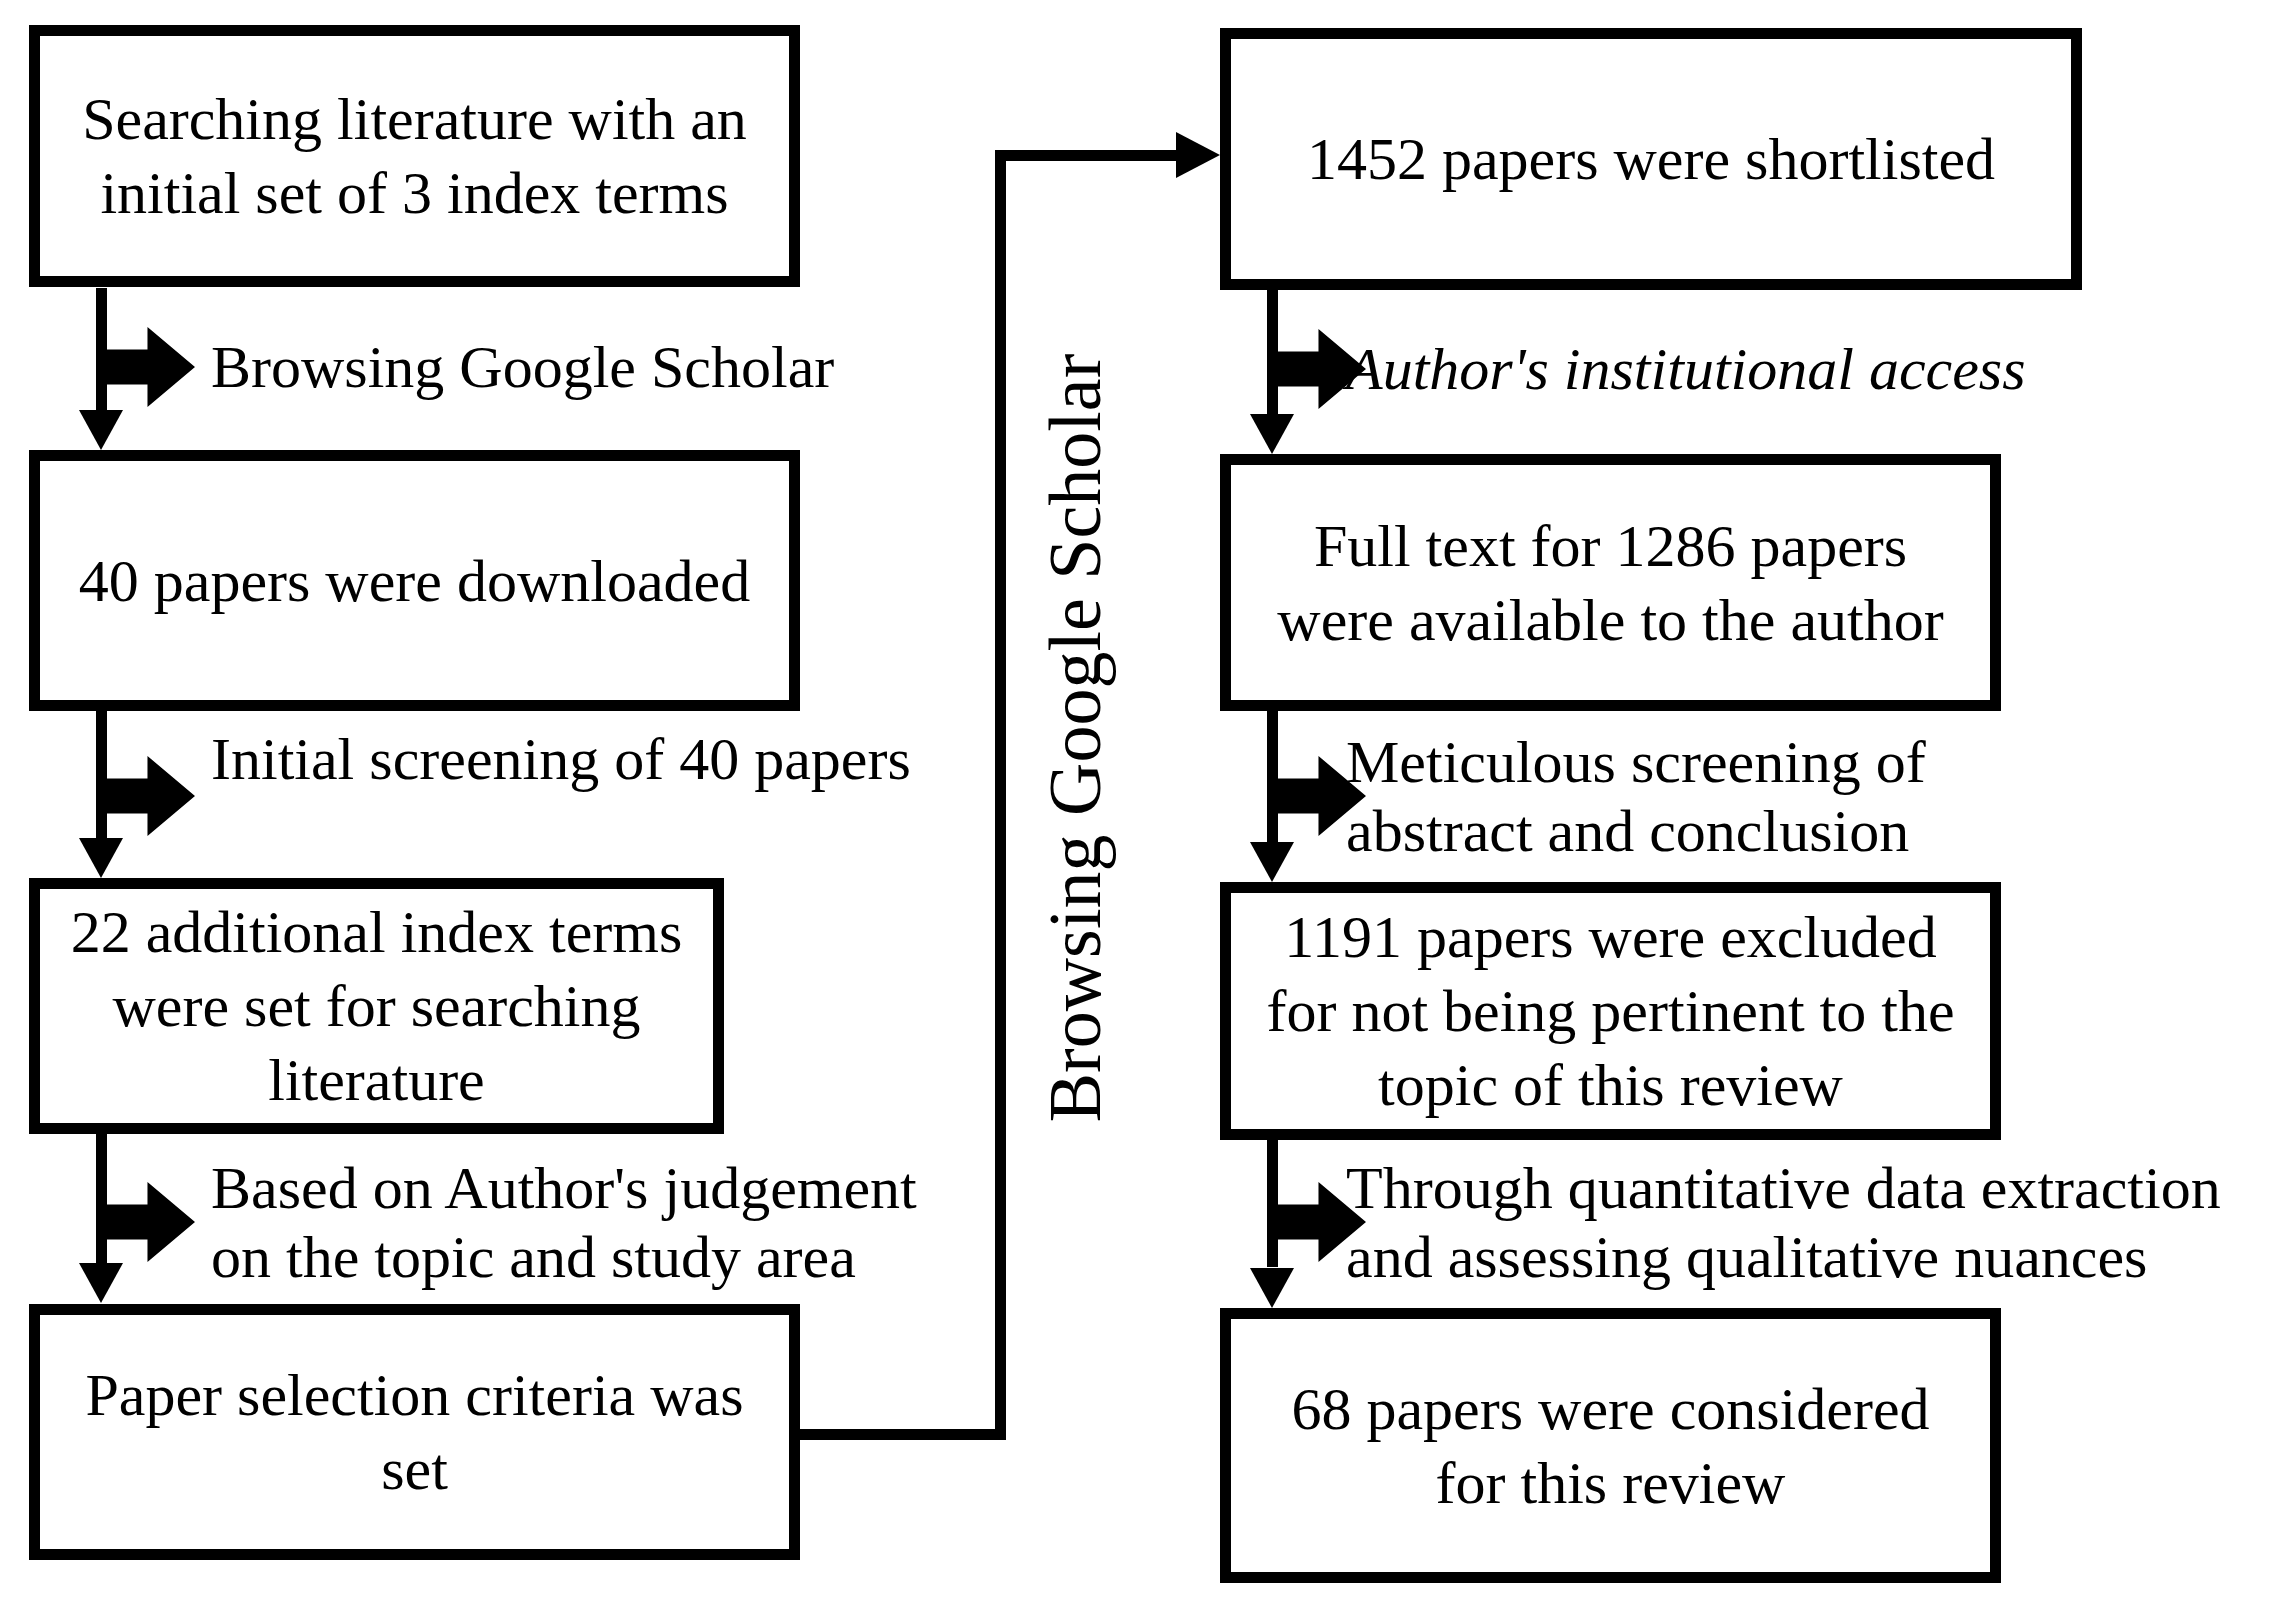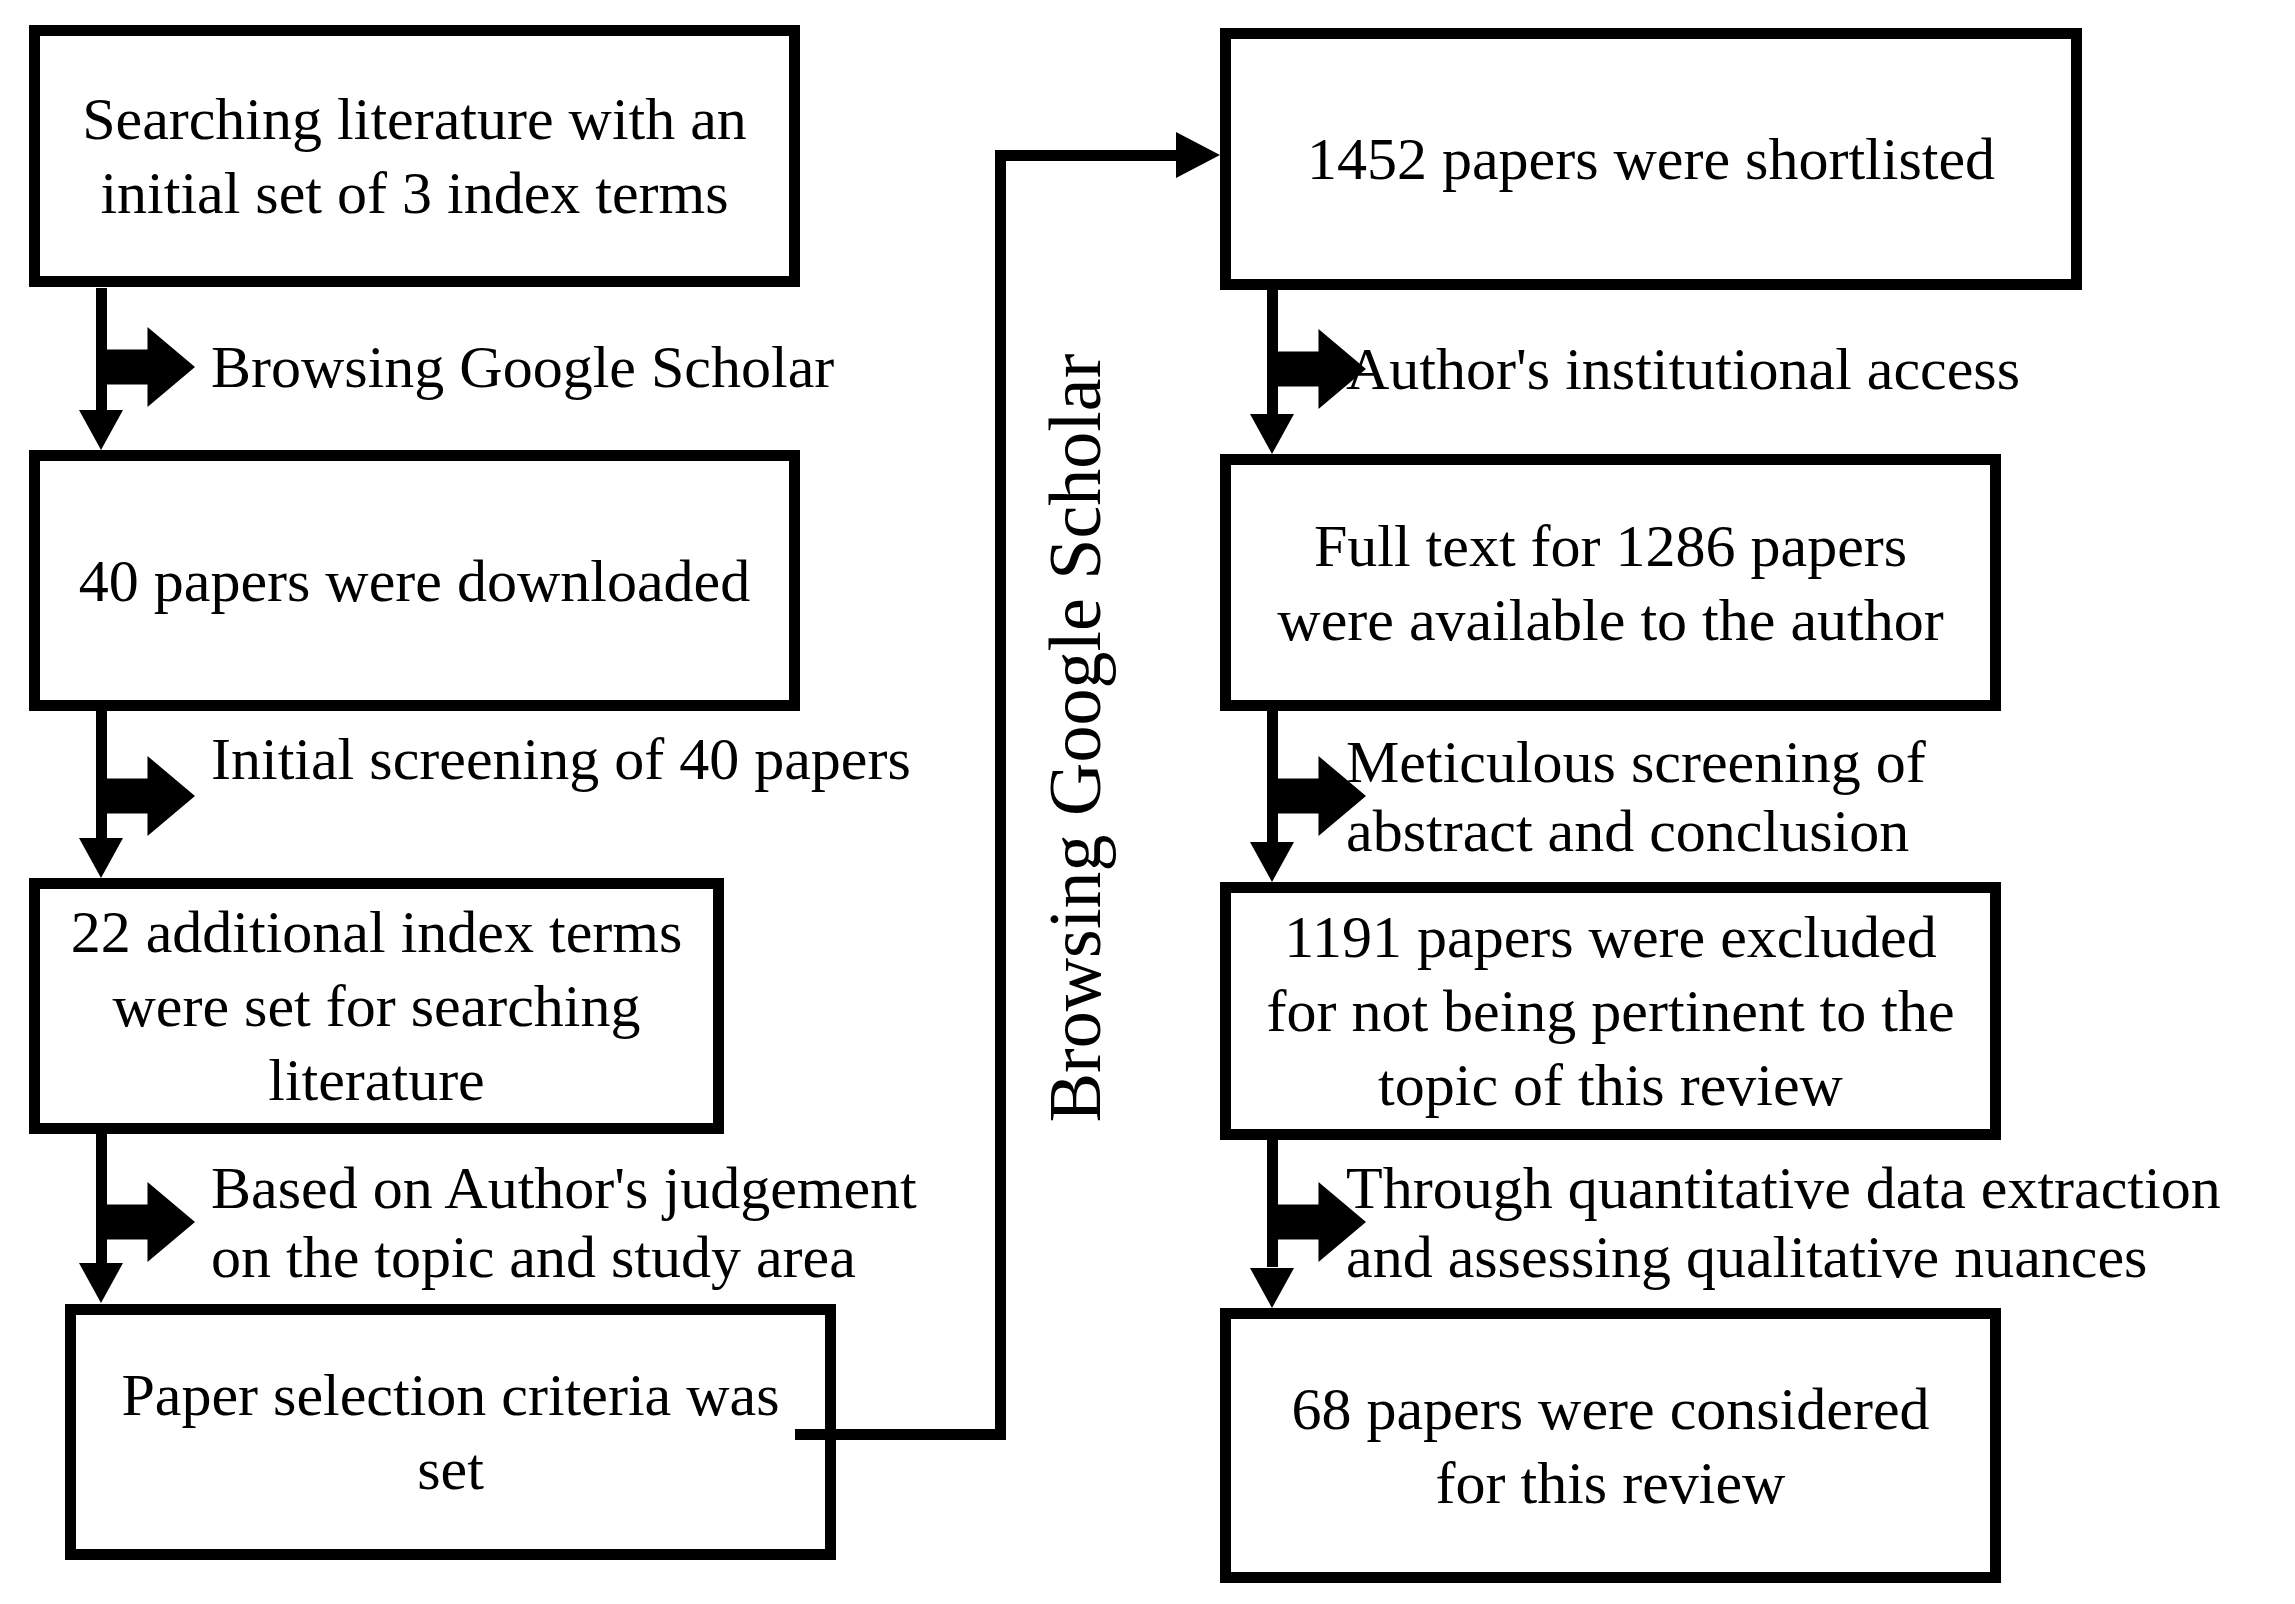--- a/index.html
+++ b/index.html
@@ -90,21 +90,21 @@
 
   <div class="box" style="left:29px; top:25px; width:771px; height:262px;">Searching literature with an
 initial set of 3 index terms</div>
 
   <div class="box" style="left:29px; top:450px; width:771px; height:261px;">40 papers were downloaded</div>
 
   <div class="box" style="left:29px; top:878px; width:695px; height:256px;">22 additional index terms
 were set for searching
 literature</div>
 
-  <div class="box" style="left:29px; top:1304px; width:771px; height:256px;margin-left:36px;">Paper selection criteria was
+  <div class="box" style="left:29px; top:1304px; width:771px; height:256px;">Paper selection criteria was
 set</div>
 
   <div class="box" style="left:1220px; top:28px; width:862px; height:262px;text-align:center;">1452 papers were shortlisted</div>
 
   <div class="box" style="left:1220px; top:454px; width:781px; height:257px;">Full text for 1286 papers
 were available to the author</div>
 
   <div class="box" style="left:1220px; top:882px; width:781px; height:258px;">1191 papers were excluded
 for not being pertinent to the
 topic of this review</div>
@@ -134,21 +134,21 @@
   <div class="arrow-label" style="left:211px; top:333px;">Browsing Google Scholar</div>
 
   <div class="block-arrow" style="left:96px; top:756px;"></div>
   <div class="arrow-label" style="left:211px; top:725px;">Initial screening of 40 papers</div>
 
   <div class="block-arrow" style="left:96px; top:1182px;"></div>
   <div class="arrow-label" style="left:211px; top:1154px;">Based on Author's judgement
 on the topic and study area</div>
 
   <div class="block-arrow" style="left:1267px; top:329px;"></div>
-  <div class="arrow-label" style="left:1346px; top:335px;">Author's institutional access</div>
+  <div class="arrow-label" style="left:1346px; top:335px;font-style:italic;">Author's institutional access</div>
 
   <div class="block-arrow" style="left:1267px; top:756px;"></div>
   <div class="arrow-label" style="left:1346px; top:728px;">Meticulous screening of
 abstract and conclusion</div>
 
   <div class="block-arrow" style="left:1267px; top:1182px;"></div>
   <div class="arrow-label" style="left:1346px; top:1154px;">Through quantitative data extraction
 and assessing qualitative nuances</div>
 
   <div class="hline" style="left:795px; top:1429px; width:211px;"></div>

